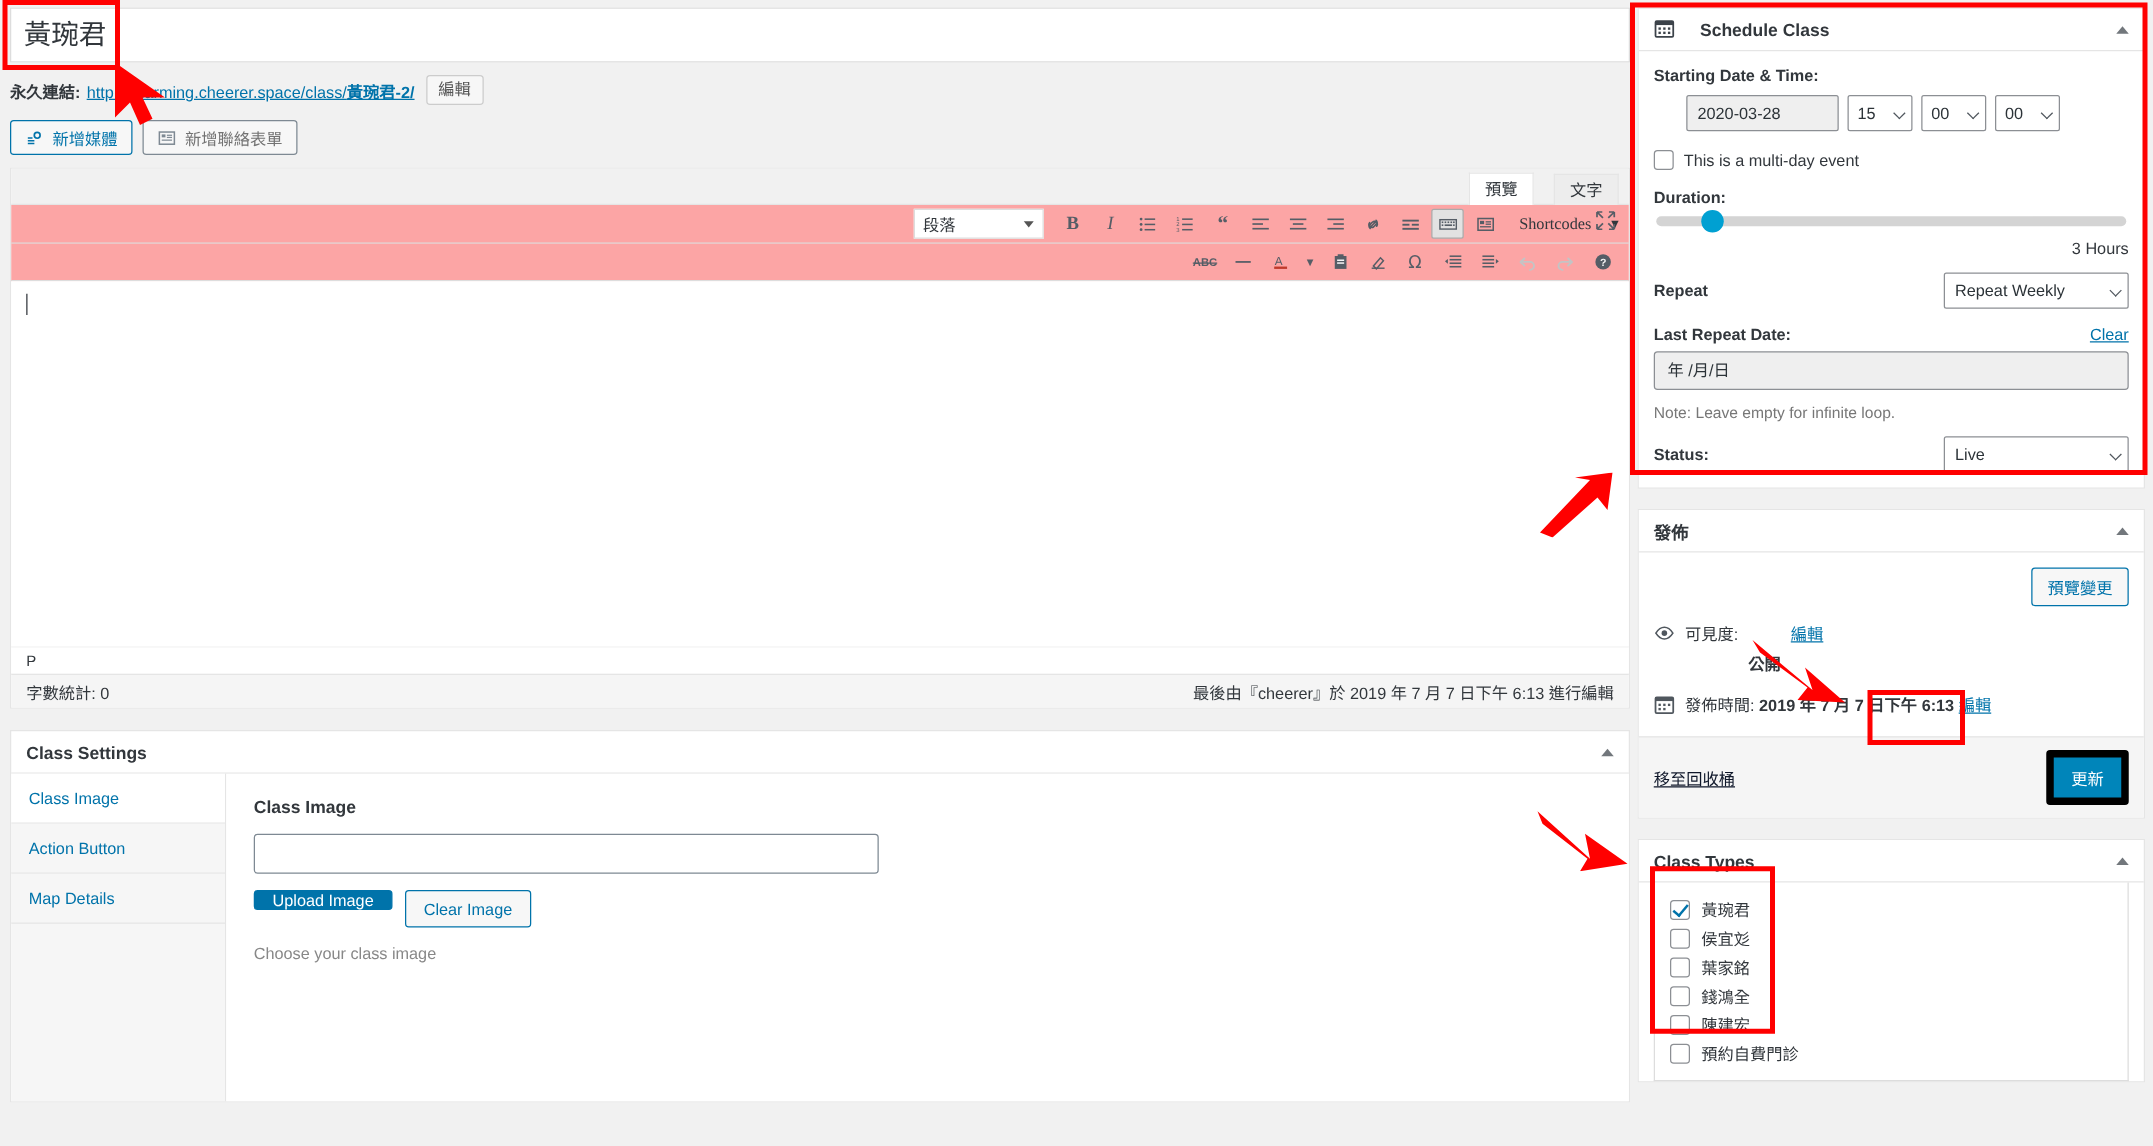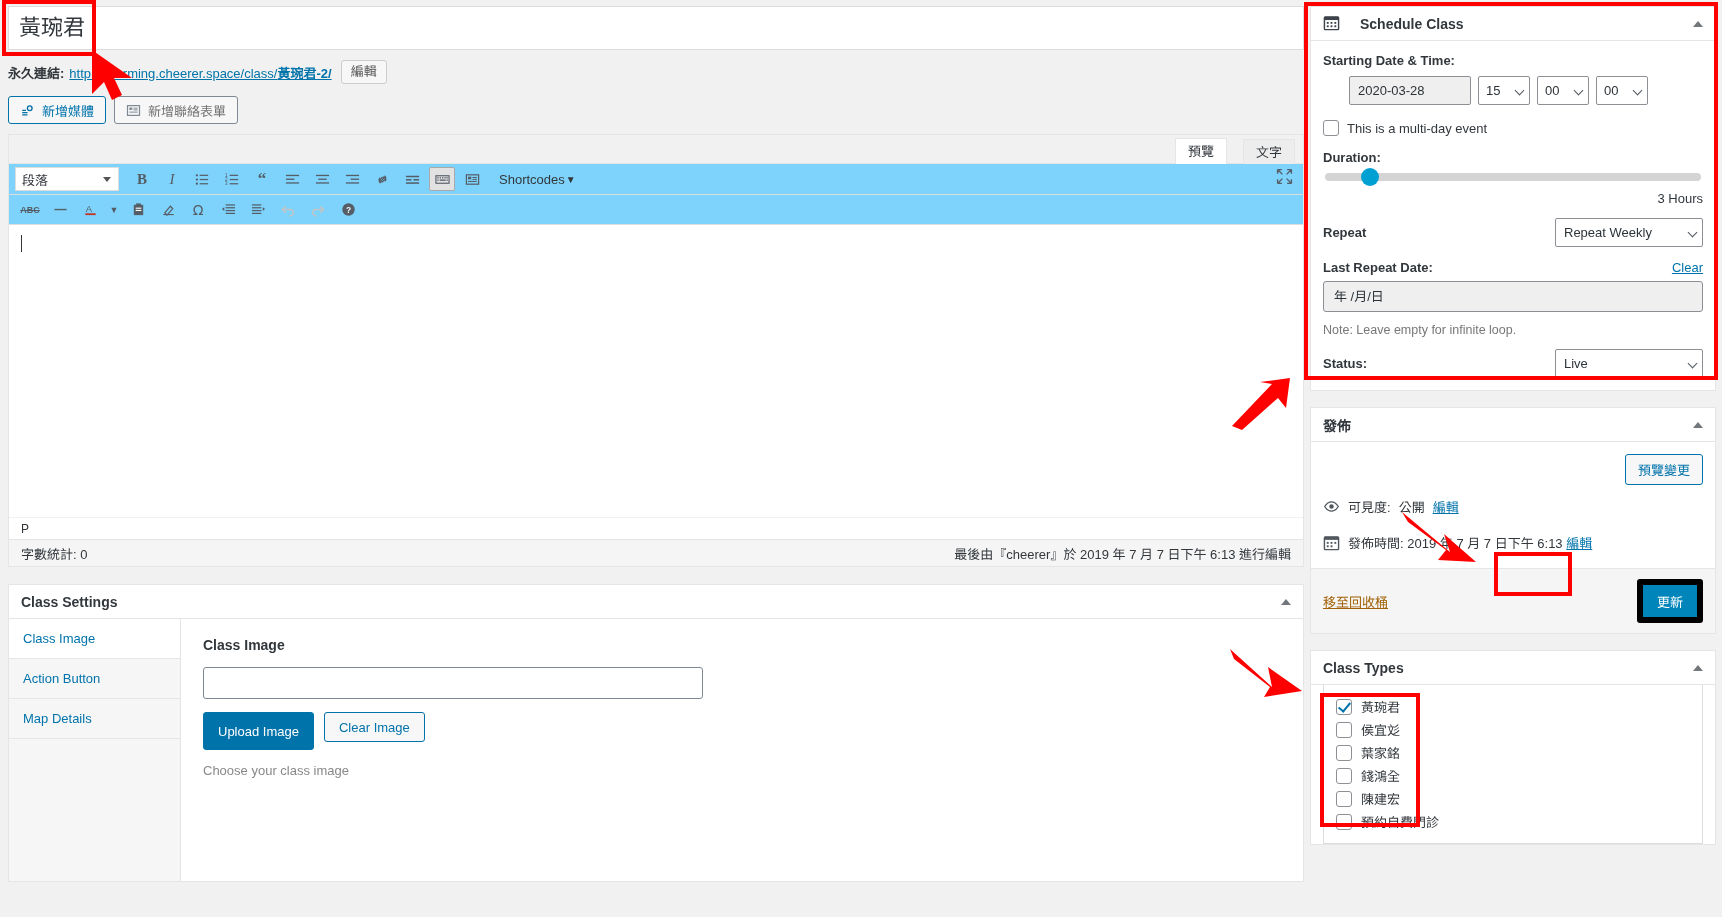--- a/index.html
+++ b/index.html
@@ -128,24 +128,25 @@
   }
   .tab.active { background: #fff; top: 3px; height: 26px; line-height: 26px; }
   .tab.inactive { background: #ededed; color: #32373c; }
   .tab-preview { right: 76px; }
   .tab-text { right: 8px; }
 
   .tool-row {
     display: flex;
     align-items: center;
     border-bottom: 1px solid #ddd;
-    background: #7dd3fc;
+    background: #fca5a5;
     height: 31px;
     padding: 0 6px;
     position: relative;
+    justify-content: flex-end;
   }
   .tool-row.row2 { height: 30px; border-bottom: 1px solid #ddd; }
   .tbtn {
     width: 26px; height: 24px;
     display: inline-flex;
     align-items: center;
     justify-content: center;
     margin: 0 2px;
     cursor: pointer;
     color: #555d66;
@@ -176,21 +177,22 @@
     border-right: 4px solid transparent;
     border-top: 5px solid #555;
   }
   .shortcodes {
     font-size: 13px;
     color: #32373c;
     margin-left: 12px;
     cursor: pointer;
     display: flex;
     align-items: center;
-    gap: 1px;
+    gap: 14px;
+    font-family: Liberation Serif, serif;
   }
   .tool-right {
     position: absolute;
     right: 10px;
     top: 4px;
   }
 
   .editor-area {
     height: 292px;
     background: #fff;
@@ -272,21 +274,21 @@
     padding: 0 8px;
     font-size: 13px;
     outline: none;
   }
   .cs-btn-row { margin-top: 13px; display: flex; gap: 10px; }
   .btn-primary {
     background: #0073aa;
     border: 1px solid #0073aa;
     color: #fff;
     border-radius: 3px;
-    height: 38px;
+    height: 16px;
     padding: 0 14px;
     font-size: 13px;
     cursor: pointer;
   }
   .btn-secondary {
     background: #f7f7f7;
     border: 1px solid #0073aa;
     color: #0073aa;
     border-radius: 3px;
     height: 30px;
@@ -433,32 +435,32 @@
   .preview-btn {
     border: 1px solid #0073aa;
     background: #f7f7f7;
     color: #0073aa;
     border-radius: 3px;
     padding: 5px 12px;
     font-size: 13px;
     cursor: pointer;
   }
   .pub-line { display: flex; align-items: flex-start; gap: 8px; margin-top: 13px; font-size: 13px; line-height: 1.5; }
-  .pub-line .val { font-weight: normal; }
+  .pub-line .val { font-weight: bold; margin-top: 24px; }
   .pub-foot {
     border-top: 1px solid #e5e5e5;
     background: #f5f5f5;
     display: flex;
     align-items: center;
     justify-content: space-between;
     padding: 10px 12px;
     position: relative;
     min-height: 52px;
   }
-  .trash-link { color: #a16207; font-size: 13px; }
+  .trash-link { color: #0f172a; font-size: 13px; }
   .update-btn {
     background: #0085ba;
     border: 6px solid #000000;
     color: #fff;
     border-radius: 3px;
     padding: 0 14px;
     height: 44px;
     font-size: 13px;
     cursor: pointer;
   }

